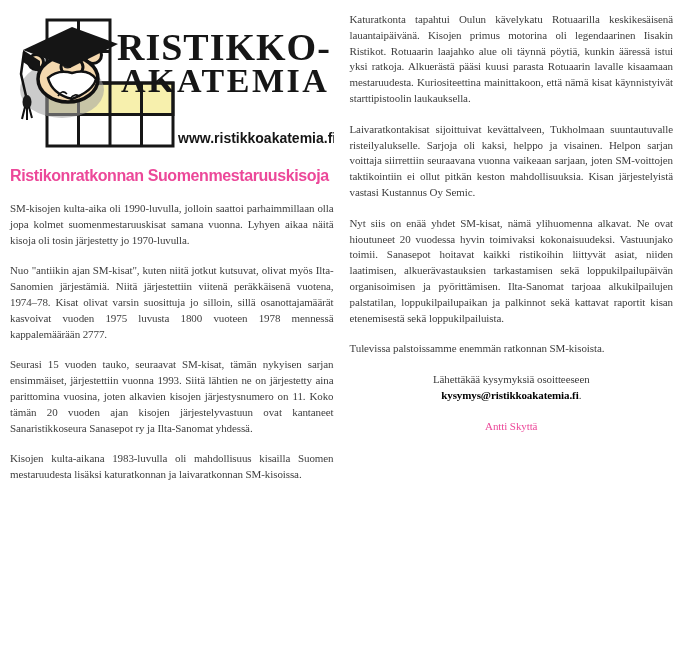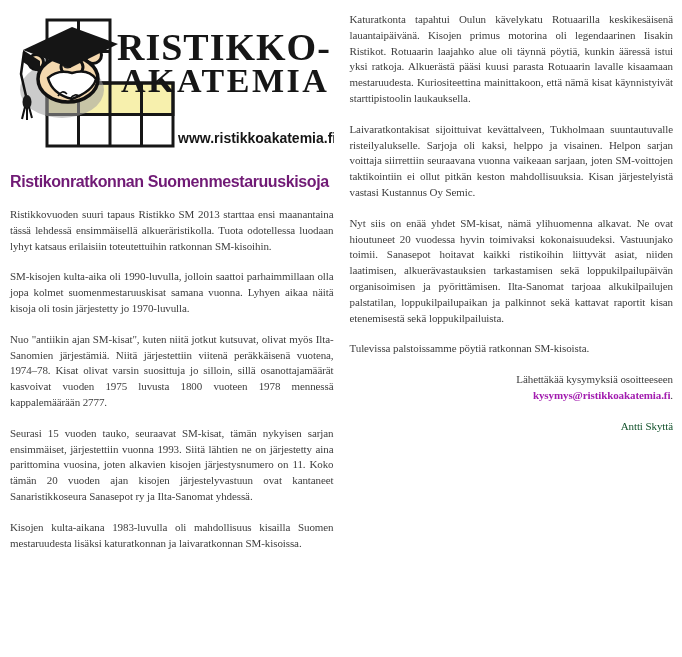--- a/index.html
+++ b/index.html
@@ -13,30 +13,30 @@
   }
   .col { flex:1 1 0; min-width:0; }
   .body-par {
     margin:0 0 15px 0;
     font-size:11px; line-height:15.8px;
     letter-spacing:-0.1px;
     text-align:justify;
     color:#3e3e3e;
     font-family:Liberation Serif, serif;
   }
-  .no-justify { text-align:right; }
+  .no-justify { text-align:center; }
   .article-heading {
-    font-size:16px; font-weight:bold; color:#701a75;
+    font-size:16px; font-weight:bold; color:#ec4899;
     letter-spacing:-0.4px;
-    margin:22px 0 15px 0; line-height:20px;
+    margin:16px 0 15px 0; line-height:20px;
     white-space:nowrap;
   }
   .logo-wrap { width:100%; height:138px; position:relative; }
-  .email-bold { font-weight:bold; color:#a21caf; }
-  .sig-name { color:#14532d; }
+  .email-bold { font-weight:bold; color:#000000; }
+  .sig-name { color:#ec4899; }
   svg text { user-select:none; }
   .logo-serif { font-family:"Liberation Serif", serif; font-weight:bold; fill:#161616; }
   .logo-sans  { font-family:"Liberation Sans", sans-serif; font-weight:bold; fill:#161616; }
 </style>
 </head>
 <body>
 
 <div class="page">
 
   <div class="col">
@@ -86,32 +86,31 @@
         </g>
 
         <text class="logo-serif" x="107" y="48" font-size="38" letter-spacing="1">RISTIKKO-</text>
         <text class="logo-serif" x="111" y="80" font-size="34" letter-spacing="2.5">AKATEMIA</text>
         <text class="logo-sans" x="168" y="131" font-size="14">www.ristikkoakatemia.fi</text>
       </svg>
     </div>
 
     <h1 class="article-heading">Ristikonratkonnan Suomenmestaruuskisoja</h1>
 
-    <p class="body-par">Ristikkovuoden suuri tapaus Ristikko SM 2013 starttaa ensi maanantaina tässä lehdessä ensimmäisellä alkueräristikolla. Tuota odotellessa luodaan lyhyt katsaus erilaisiin toteutettuihin ratkonnan SM-kisoihin.</p>
     <p class="body-par">SM-kisojen kulta-aika oli 1990-luvulla, jolloin saattoi parhaimmillaan olla jopa kolmet suomenmestaruuskisat samana vuonna. Lyhyen aikaa näitä kisoja oli tosin järjestetty jo 1970-luvulla.</p>
     <p class="body-par">Nuo "antiikin ajan SM-kisat", kuten niitä jotkut kutsuvat, olivat myös Ilta-Sanomien järjestämiä. Niitä järjestettiin viitenä peräkkäisenä vuotena, 1974–78. Kisat olivat varsin suosittuja jo silloin, sillä osanottajamäärät kasvoivat vuoden 1975 luvusta 1800 vuoteen 1978 mennessä kappalemäärään 2777.</p>
     <p class="body-par">Seurasi 15 vuoden tauko, seuraavat SM-kisat, tämän nykyisen sarjan ensimmäiset, järjestettiin vuonna 1993. Siitä lähtien ne on järjestetty aina parittomina vuosina, joten alkavien kisojen järjestysnumero on 11. Koko tämän 20 vuoden ajan kisojen järjestelyvastuun ovat kantaneet Sanaristikkoseura Sanasepot ry ja Ilta-Sanomat yhdessä.</p>
     <p class="body-par">Kisojen kulta-aikana 1983-luvulla oli mahdollisuus kisailla Suomen mestaruudesta lisäksi katuratkonnan ja laivaratkonnan SM-kisoissa.</p>
   </div>
 
   <div class="col">
     <p class="body-par">Katuratkonta tapahtui Oulun kävelykatu Rotuaarilla keskikesäisenä lauantaipäivänä. Kisojen primus motorina oli legendaarinen Iisakin Ristikot. Rotuaarin laajahko alue oli täynnä pöytiä, kunkin ääressä istui yksi ratkoja. Alkuerästä pääsi kuusi parasta Rotuaarin lavalle kisaamaan mestaruudesta. Kuriositeettina mainittakoon, että nämä kisat käynnistyivät starttipistoolin laukauksella.</p>
     <p class="body-par">Laivaratkontakisat sijoittuivat kevättalveen, Tukholmaan suuntautuvalle risteilyalukselle. Sarjoja oli kaksi, helppo ja visainen. Helpon sarjan voittaja siirrettiin seuraavana vuonna vaikeaan sarjaan, joten SM-voittojen taktikointiin ei ollut pitkän keston mahdollisuuksia. Kisan järjestelyistä vastasi Kustannus Oy Semic.</p>
     <p class="body-par">Nyt siis on enää yhdet SM-kisat, nämä ylihuomenna alkavat. Ne ovat hioutuneet 20 vuodessa hyvin toimivaksi kokonaisuudeksi. Vastuunjako toimii. Sanasepot hoitavat kaikki ristikoihin liittyvät asiat, niiden laatimisen, alkuerävastauksien tarkastamisen sekä loppukilpailupäivän organisoimisen ja pyörittämisen. Ilta-Sanomat tarjoaa alkukilpailujen palstatilan, loppukilpailupaikan ja palkinnot sekä kattavat raportit kisan etenemisestä sekä loppukilpailuista.</p>
-    <p class="body-par">Tulevissa palstoissamme pöytiä ratkonnan SM-kisoista.</p>
+    <p class="body-par">Tulevissa palstoissamme enemmän ratkonnan SM-kisoista.</p>
 
     <p class="body-par no-justify">
       <span>Lähettäkää kysymyksiä osoitteeseen</span><br>
       <span class="email-bold">kysymys@ristikkoakatemia.fi</span><span>.</span>
     </p>
 
     <p class="body-par no-justify">
       <span class="sig-name">Antti Skyttä</span><br>
     </p>
   </div>

